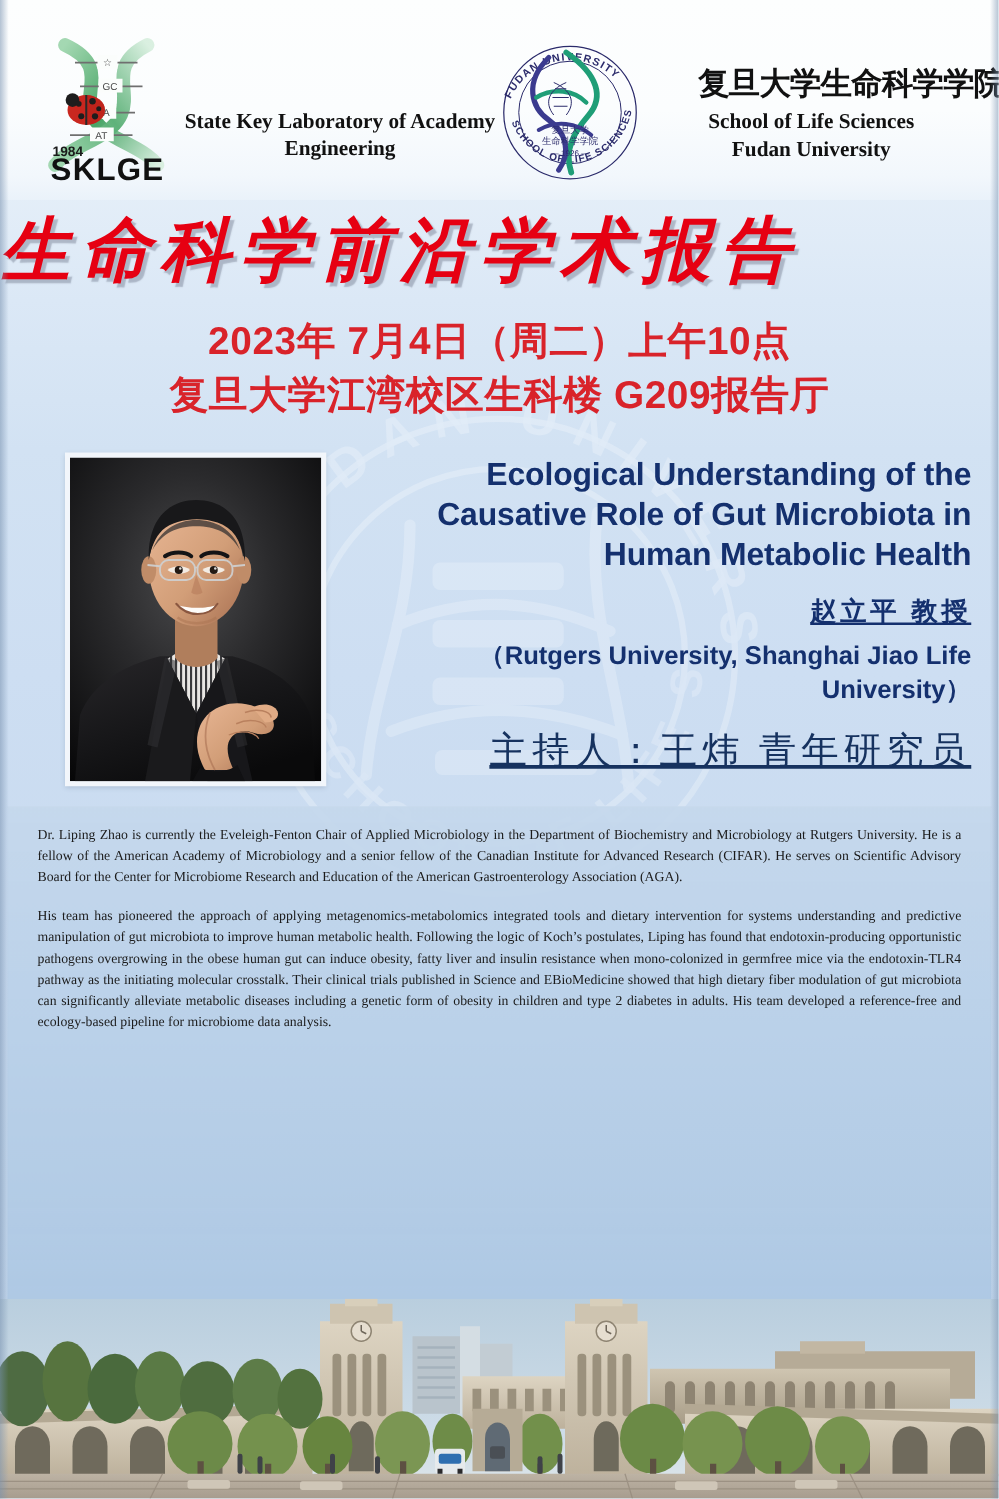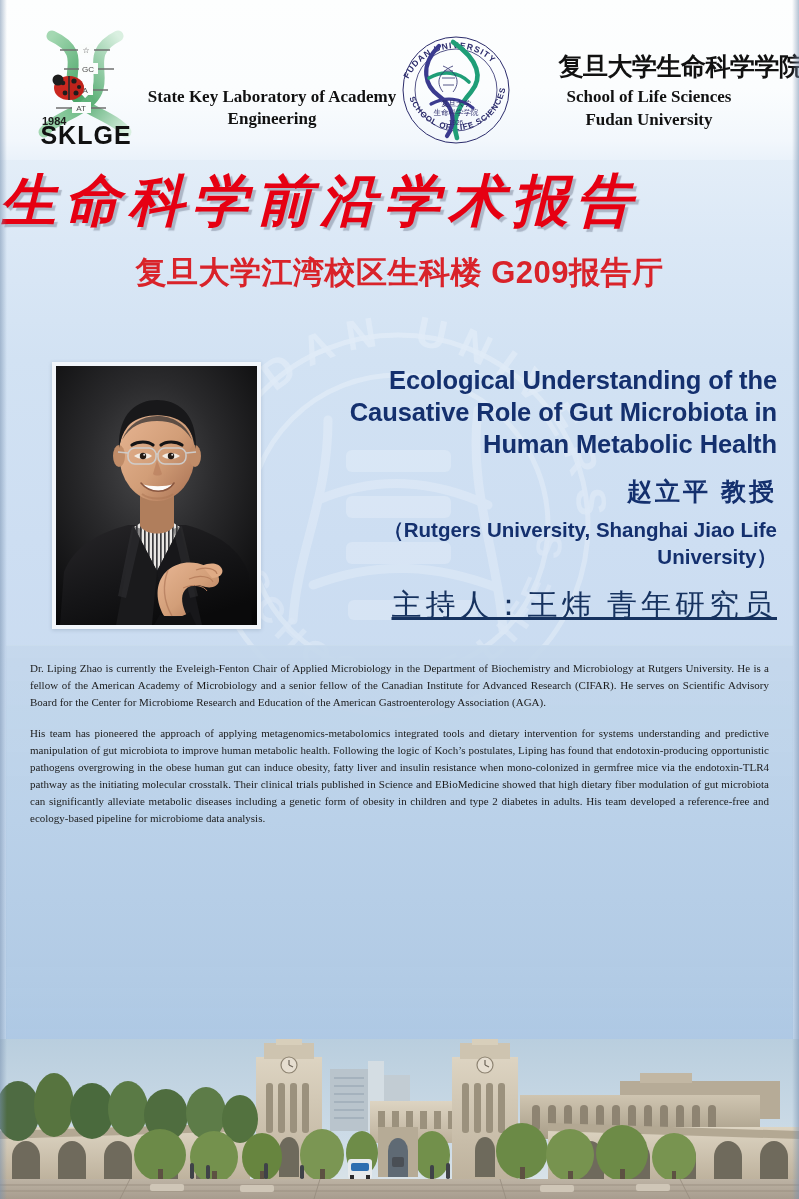--- a/index.html
+++ b/index.html
@@ -153,24 +153,25 @@
   }
   #talk-title {
     font-size: 25.5px;
     font-weight: bold;
     color: #14306e;
     line-height: 1.26;
     letter-spacing: -0.1px;
   }
   #speaker-name {
     margin-top: 15px;
-    font-size: 25px;
+    font-size: 21px;
     font-weight: bold;
     color: #14306e;
     letter-spacing: 3px;
+    text-decoration: underline;
   }
   #speaker-affil {
     margin-top: 9px;
     font-size: 20.5px;
     font-weight: bold;
     color: #14306e;
     line-height: 1.3;
   }
   #host-line {
     margin-top: 14px;
@@ -341,20 +342,21 @@
     </div>
 
     <div id="fudan-text-cn">复旦大学生命科学学院</div>
     <div id="fudan-text-en" style="white-space: pre-line;">School of Life Sciences
 Fudan University</div>
   </div>
 
   <div id="main-title">生命科学前沿学术报告</div>
 
   <div id="event-meta">
+    <div>2023年  7月4日（周二）上午10点</div>
     <div>复旦大学江湾校区生科楼  G209报告厅</div>
   </div>
 
   <div id="photo-frame">
     <svg id="photo" viewBox="0 0 201 259" preserveAspectRatio="xMidYMid slice" xmlns="http://www.w3.org/2000/svg">
       <defs>
         <radialGradient id="studioBg" cx="48%" cy="38%" r="78%">
           <stop offset="0%" stop-color="#4a4a4c"></stop>
           <stop offset="42%" stop-color="#2a2a2c"></stop>
           <stop offset="100%" stop-color="#060607"></stop>

